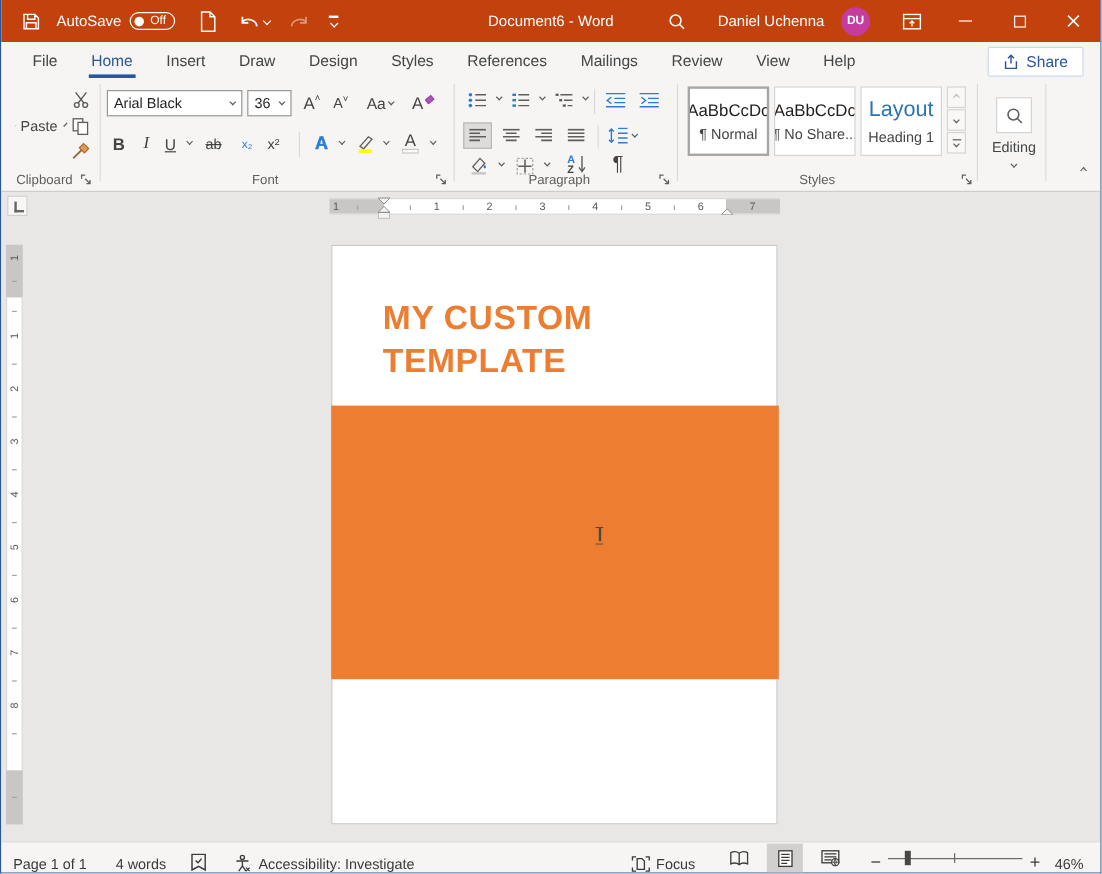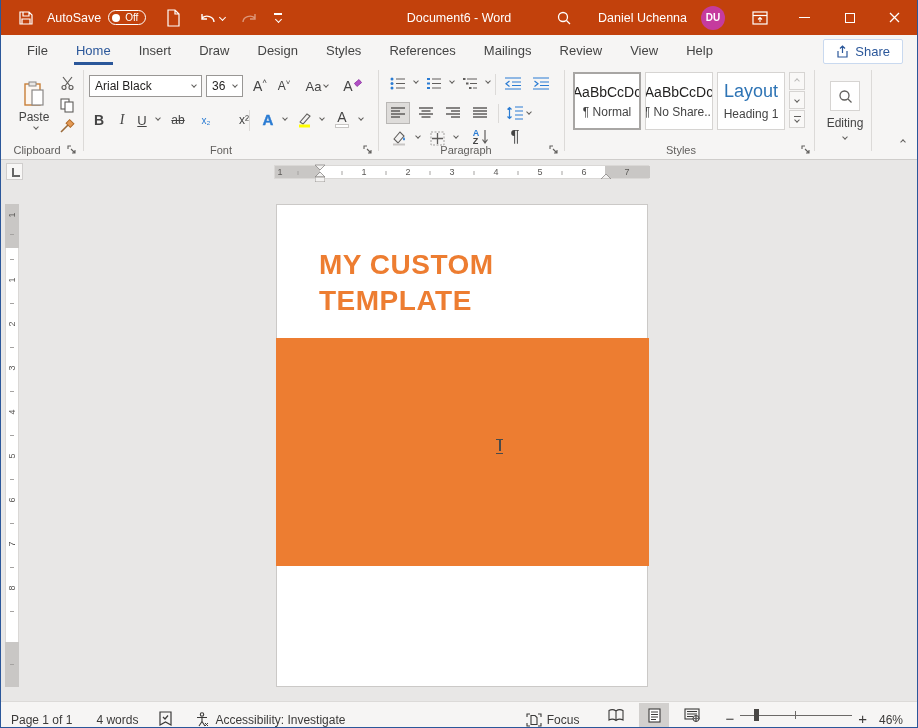--- a/index.html
+++ b/index.html
@@ -177,21 +177,21 @@
     <span class="share-btn">
       <svg width="13" height="13" viewBox="0 0 13 13">
           <path d="M2 6 v6 h9 v-6 M6.5 8 V1.5 M4 3.5 l2.5 -2.5 2.5 2.5" fill="none" stroke="#2b579a" stroke-width="1.2"></path>
         </svg>
       <span>Share</span>
     </span>
   </div>
 
   <div class="ribbon">
 
-    <div class="rb-btn" style="left:12px; top:4px; width:42px; height:70px; flex-direction:column; gap:3px">
+    <div class="rb-btn" style="left:12px; top:4px; width:42px; height:70px; flex-direction:row; gap:3px">
       <svg width="22" height="26" viewBox="0 0 22 26">
         <rect x="2" y="3" width="15" height="21" fill="#fdf7f1" stroke="#c87f38" stroke-width="1.4"></rect>
         <rect x="6" y="1" width="7" height="4" fill="#e8e6e4" stroke="#8a8886" stroke-width="1"></rect>
         <rect x="9" y="9" width="11" height="15" fill="#fff" stroke="#8a8886" stroke-width="1.2"></rect>
       </svg>
       <span>Paste</span>
       <span class="chev"></span>
     </div>
     <div class="rb-btn" style="left:56px; top:8px; width:20px; height:18px">
       <svg width="15" height="14" viewBox="0 0 15 14">
@@ -257,21 +257,21 @@
     <div class="rb-btn glyph-u" style="left:132px; top:44px; width:18px; height:20px">
         <span>U</span>
       </div>
     <span class="chev" style="position:absolute; left:152px; top:52px"></span>
     <div class="rb-btn glyph-ab" style="left:166px; top:44px; width:22px; height:20px">
         <span>ab</span>
       </div>
     <div class="rb-btn" style="left:194px; top:44px; width:22px; height:20px; font-size:10px">
         <span style="color:#2b7cd3">x₂</span>
       </div>
-    <div class="rb-btn" style="left:232px; top:44px; width:22px; height:20px; font-size:12px">
+    <div class="rb-btn" style="left:216px; top:44px; width:22px; height:20px; font-size:12px">
         <span>x²</span>
       </div>
     <div class="rsep" style="left:248px; top:44px; bottom:28px"></div>
     <div class="rb-btn fx-a" style="left:256px; top:42px; width:22px; height:22px">
         <span>A</span>
       </div>
     <span class="chev" style="position:absolute; left:279px; top:52px"></span>
     <div class="rb-btn" style="left:292px; top:42px; width:22px; height:22px">
       <svg width="17" height="17" viewBox="0 0 17 17">
           <path d="M4 11 L11 3 l3 2 -7 8 z" fill="#f3f2f1" stroke="#605e5c" stroke-width="1.1"></path>

